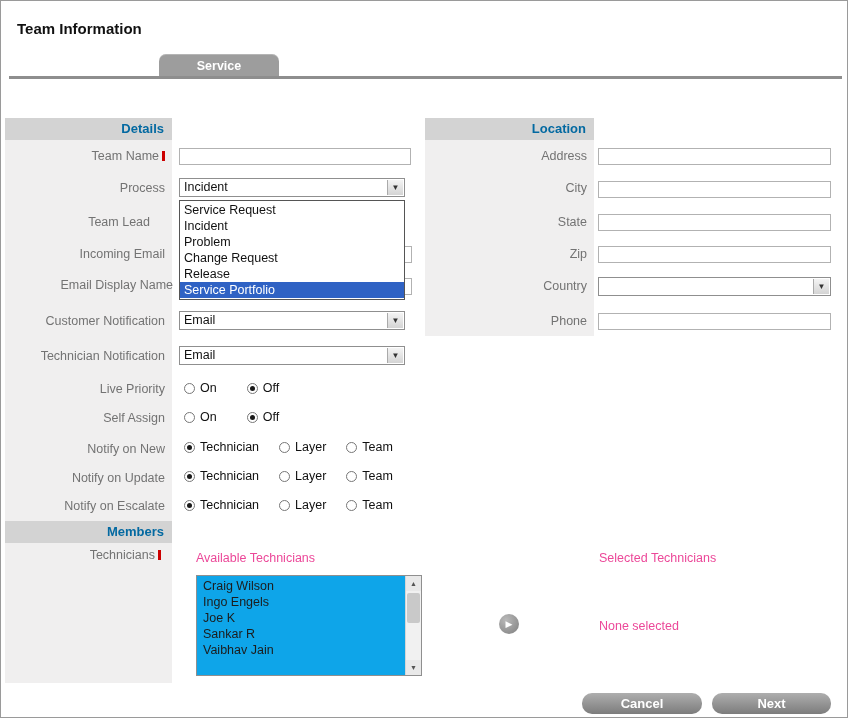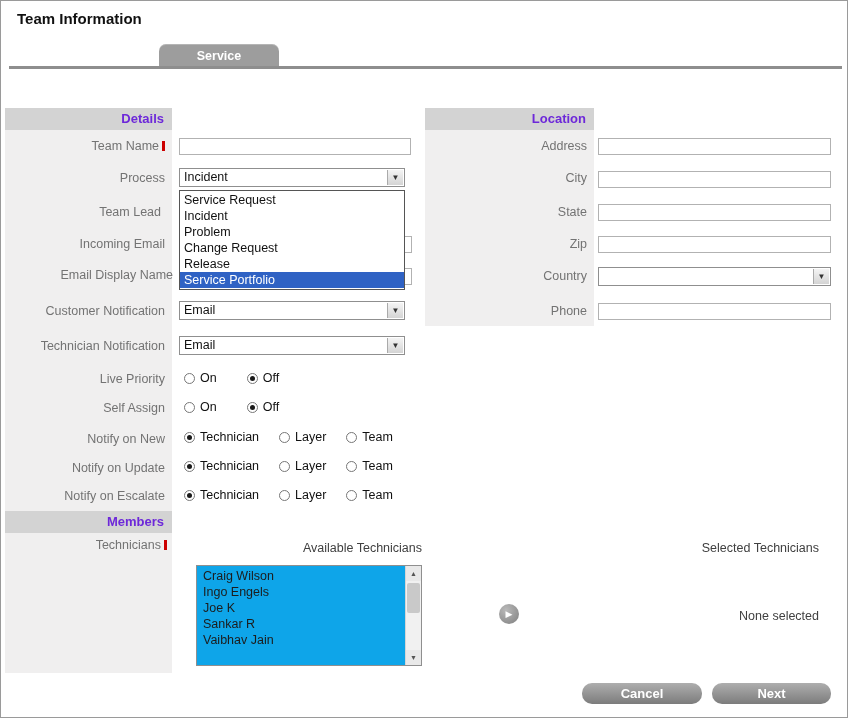--- a/index.html
+++ b/index.html
@@ -1,26 +1,26 @@
 <!DOCTYPE html>
 <html><head>
 <meta charset="utf-8">
 <style>
   * { margin:0; padding:0; box-sizing:border-box; }
   html,body { background:#ffffff; }
   body { font-family:"Liberation Sans", sans-serif; color:#1c1c1c; }
   .page { position:relative; width:848px; height:718px; background:#fff; border:1px solid #9a9a9a; overflow:hidden; }
-  .abs { position:absolute; }
+  .abs { position:absolute;margin-top:10px; }
   .page-title { font-size:15px; font-weight:bold; color:#111; }
   .tab { height:24px; border-radius:7px 7px 0 0; color:#fff; font-weight:bold; font-size:12.5px;
          text-align:center; line-height:24px; cursor:pointer; box-shadow:inset 0 1px 0 rgba(255,255,255,.25); }
   .tab.active { background:#848484; }
   .tab.inactive { background:#9d9d9d; }
   .tab-underline { background:#8e8e8e; height:3px; }
-  .sec-header { background:#d3d3d3; font-weight:bold; font-size:13px; color:#6d28d9;
+  .sec-header { background:#d3d3d3; font-weight:bold; font-size:13px; color:#0369a1;
                 text-align:right; padding-right:8px; line-height:22px; height:22px; }
   .label-col { background:#f0efef; }
   .flabel { font-size:12.5px; color:#737373; text-align:right; height:16px; line-height:16px; white-space:nowrap; }
   .req { display:inline-block; width:3px; height:10px; background:#cc0000; margin-left:3px; vertical-align:-1px; }
   .tinput { background:#fff; border:1px solid #b2b2b2; height:17px; width:100%; font:12.5px "Liberation Sans", sans-serif; padding:0 3px; outline:none; }
   .sel { background:#fff; border:1px solid #8f8f8f; height:19px; font-size:12.5px; line-height:17px; padding-left:4px; color:#111; cursor:pointer; }
   .arrow-btn { position:absolute; right:1px; top:1px; bottom:1px; width:16px;
                background:linear-gradient(#f4f4f4,#d4d4d4); border-left:1px solid #aaa;
                text-align:center; font-size:8px; line-height:16px; color:#333; }
   .dd-list { background:#fff; border:1px solid #555; z-index:20; padding:1px 0; }
@@ -31,42 +31,42 @@
            background:#fff; position:relative; cursor:pointer; flex:0 0 auto; }
   .radio.checked::after { content:""; position:absolute; left:2px; top:2px; width:5px; height:5px;
            background:#1a1a1a; border-radius:50%; }
   .radio-label { font-size:12.5px; color:#111; margin:0 0 0 5px; line-height:13px; }
   .listbox { background:#0ea5e9; border:1px solid #8f8f8f; overflow:hidden; }
   .list-item { font-size:12.5px; height:16px; line-height:16px; padding-left:6px; cursor:pointer; }
   .scrollbar { position:absolute; top:0; right:0; bottom:0; width:16px; background:#f1f1f1; border-left:1px solid #d5d5d5; }
   .scroll-btn { position:absolute; left:0; width:15px; height:15px; background:#e9e9e9; color:#555;
                 font-size:7px; text-align:center; line-height:15px; cursor:pointer; }
   .scroll-thumb { position:absolute; left:1px; width:13px; background:#c9c9c9; border-radius:2px; }
-  .center-text { text-align:right; font-size:12.5px; color:#404040; }
+  .center-text { text-align:left; font-size:12.5px; color:#ec4899; }
   .move-btn { width:20px; height:20px; border-radius:50%; background:radial-gradient(circle at 35% 30%, #b9b9b9, #7f7f7f);
               color:#fff; text-align:center; line-height:20px; font-size:9px; cursor:pointer; }
   .btn { border-radius:10px; background:linear-gradient(#aeaeae,#7c7c7c); color:#fff; font-weight:bold;
          font-size:13px; text-align:center; line-height:21px; height:21px; cursor:pointer; }
 </style>
 </head>
 <body>
 
 <div class="page">
 
   <div class="abs page-title" style="left:16px; top:9px;">Team Information</div>
 
   <div class="abs tab inactive" style="left:158px; top:43px; width:120px;">Service</div>
   <div class="abs tab-underline" style="left:8px; top:65px; width:833px;"></div>
 
   <div class="abs sec-header" style="left:4px; top:107px; width:167px;">Details</div>
   <div class="abs label-col" style="left:4px; top:129px; width:167px; height:381px;"></div>
 
   <div class="abs flabel" style="left:4px; top:137px; width:160px;"><span>Team Name</span><span class="req"></span></div>
   <div class="abs flabel" style="left:4px; top:169px; width:160px;">Process</div>
-  <div class="abs flabel" style="left:20px; top:203px; width:140px;">Team Lead</div>
+  <div class="abs flabel" style="left:9px; top:203px; width:140px;">Team Lead</div>
   <div class="abs flabel" style="left:4px; top:235px; width:160px;">Incoming Email</div>
   <div class="abs flabel" style="left:12px; top:266px; width:160px;">Email Display Name</div>
   <div class="abs flabel" style="left:4px; top:302px; width:160px;">Customer Notification</div>
   <div class="abs flabel" style="left:4px; top:337px; width:160px;">Technician Notification</div>
   <div class="abs flabel" style="left:4px; top:370px; width:160px;">Live Priority</div>
   <div class="abs flabel" style="left:4px; top:399px; width:160px;">Self Assign</div>
   <div class="abs flabel" style="left:4px; top:430px; width:160px;">Notify on New</div>
   <div class="abs flabel" style="left:4px; top:459px; width:160px;padding-left:48px;">Notify on Update</div>
   <div class="abs flabel" style="left:4px; top:487px; width:160px;">Notify on Escalate</div>
 
@@ -133,21 +133,21 @@
     <span class="radio checked"></span>
     <span class="radio-label">Technician</span>
     <span class="radio" style="margin-left:20px;"></span>
     <span class="radio-label">Layer</span>
     <span class="radio" style="margin-left:20px;"></span>
     <span class="radio-label">Team</span>
   </div>
 
   <div class="abs sec-header" style="left:4px; top:510px; width:167px;">Members</div>
   <div class="abs label-col" style="left:4px; top:532px; width:167px; height:140px;"></div>
-  <div class="abs flabel" style="left:6px; top:536px; width:160px;"><span>Technicians</span><span class="req"></span></div>
+  <div class="abs flabel" style="left:0; top:536px; width:160px;"><span>Technicians</span><span class="req"></span></div>
 
   <div class="abs center-text" style="left:195px; top:540px; width:226px;">Available Technicians</div>
 
   <div class="abs listbox" style="left:195px; top:564px; width:226px; height:101px;">
     <div style="padding-top:2px;">
       <div class="list-item">Craig Wilson</div>
       <div class="list-item">Ingo Engels</div>
       <div class="list-item">Joe K</div>
       <div class="list-item">Sankar R</div>
       <div class="list-item">Vaibhav Jain</div>

